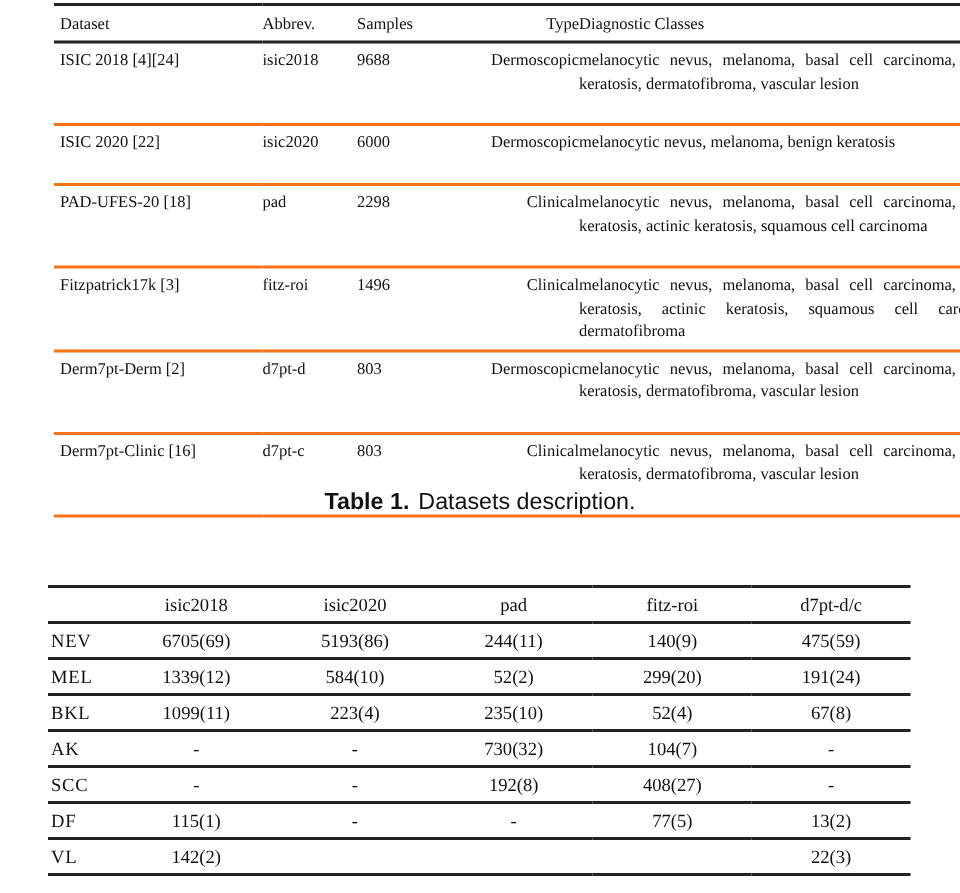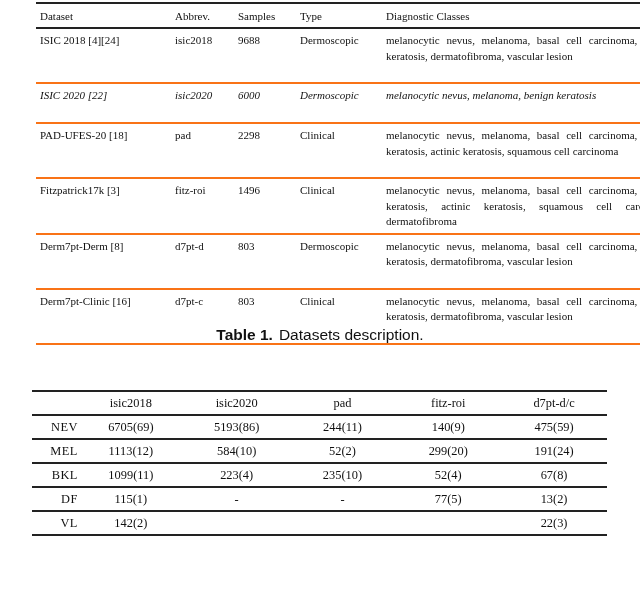--- a/index.html
+++ b/index.html
@@ -15,40 +15,40 @@
       margin-left: 36px;
     }
     .t1 th, .t1 td { vertical-align: top; padding: 0; text-align: left; font-weight: normal; }
     .t1 thead tr { border-top: 2px solid #222; border-bottom: 2px solid #222; }
     .t1 thead th { height: 22px; line-height: 22px; padding-top: 1px; }
     .t1 tbody tr { border-bottom: 2px solid #f97316; padding-left: 23px; }
     .t1 tbody td { padding-top: 4px; padding-bottom: 3px; }
     .t1 .c-ds { width: 135px; padding-left: 4px; white-space: nowrap; }
     .t1 .c-ab { width: 63px; white-space: nowrap; }
     .t1 .c-sm { width: 62px; text-align: left; white-space: nowrap; }
-    .t1 .c-ty { width: 86px; white-space: nowrap; }
+    .t1 .c-ty { width: 86px; white-space: nowrap; text-align: right; }
     .t1 .c-dc { text-align: justify; padding-right: 2px; }
     .t1 tbody tr.r3 td { height: 46px; }
-    .t1 tbody tr.r2 td { height: 31px; font-style: italic; }
+    .t1 tbody tr.r2 td { height: 31px; }
 
     .caption {
       position: absolute; left: 0; top: 326px; width: 640px; text-align: center;
       font-size: 15.5px; font-family: Liberation Sans, sans-serif;
     }
     .caption b { font-weight: bold; margin-right: 6px; }
 
     .t2 {
       position: absolute; left: 32px; top: 390px; width: 575px;
       border-collapse: collapse; font-size: 12.4px;
       font-family: "Liberation Serif", "DejaVu Serif", serif;
     }
     .t2 th, .t2 td { padding: 0; font-weight: normal; text-align: center; height: 22px; line-height: 22px; }
     .t2 thead tr { border-top: 2px solid #222; border-bottom: 2px solid #222; }
     .t2 tbody tr { border-bottom: 2px solid #222; }
-    .t2 .c-cls { text-align: right; width: 44px; padding-left: 2px; letter-spacing: 0.5px; }
+    .t2 .c-cls { text-align: left; width: 44px; padding-left: 2px; letter-spacing: 0.5px; }
     .t2 .c-v { width: 106px; }
   </style>
 </head>
 <body>
 
 <table class="t1">
   <thead>
     <tr>
       <th class="c-ds">Dataset</th>
       <th class="c-ab">Abbrev.</th>
@@ -80,21 +80,21 @@
       <td class="c-dc">melanocytic nevus, melanoma, basal cell carcinoma, benign keratosis, actinic keratosis, squamous cell carcinoma</td>
     </tr>
     <tr class="r3">
       <td class="c-ds">Fitzpatrick17k [3]</td>
       <td class="c-ab">fitz-roi</td>
       <td class="c-sm">1496</td>
       <td class="c-ty">Clinical</td>
       <td class="c-dc">melanocytic nevus, melanoma, basal cell carcinoma, benign keratosis, actinic keratosis, squamous cell carcinoma, dermatofibroma</td>
     </tr>
     <tr class="r3">
-      <td class="c-ds">Derm7pt-Derm [8]</td>
+      <td class="c-ds">Derm7pt-Derm [2]</td>
       <td class="c-ab">d7pt-d</td>
       <td class="c-sm">803</td>
       <td class="c-ty">Dermoscopic</td>
       <td class="c-dc">melanocytic nevus, melanoma, basal cell carcinoma, benign keratosis, dermatofibroma, vascular lesion</td>
     </tr>
     <tr class="r3">
       <td class="c-ds">Derm7pt-Clinic [16]</td>
       <td class="c-ab">d7pt-c</td>
       <td class="c-sm">803</td>
       <td class="c-ty">Clinical</td>
@@ -122,33 +122,49 @@
     <tr>
       <td class="c-cls">NEV</td>
       <td class="c-v">6705(69)</td>
       <td class="c-v">5193(86)</td>
       <td class="c-v">244(11)</td>
       <td class="c-v">140(9)</td>
       <td class="c-v">475(59)</td>
     </tr>
     <tr>
       <td class="c-cls">MEL</td>
-      <td class="c-v">1113(12)</td>
+      <td class="c-v">1339(12)</td>
       <td class="c-v">584(10)</td>
       <td class="c-v">52(2)</td>
       <td class="c-v">299(20)</td>
       <td class="c-v">191(24)</td>
     </tr>
     <tr>
       <td class="c-cls">BKL</td>
       <td class="c-v">1099(11)</td>
       <td class="c-v">223(4)</td>
       <td class="c-v">235(10)</td>
       <td class="c-v">52(4)</td>
       <td class="c-v">67(8)</td>
+    </tr>
+    <tr>
+      <td class="c-cls">AK</td>
+      <td class="c-v">-</td>
+      <td class="c-v">-</td>
+      <td class="c-v">730(32)</td>
+      <td class="c-v">104(7)</td>
+      <td class="c-v">-</td>
+    </tr>
+    <tr>
+      <td class="c-cls">SCC</td>
+      <td class="c-v">-</td>
+      <td class="c-v">-</td>
+      <td class="c-v">192(8)</td>
+      <td class="c-v">408(27)</td>
+      <td class="c-v">-</td>
     </tr>
     <tr>
       <td class="c-cls">DF</td>
       <td class="c-v">115(1)</td>
       <td class="c-v">-</td>
       <td class="c-v">-</td>
       <td class="c-v">77(5)</td>
       <td class="c-v">13(2)</td>
     </tr>
     <tr>

